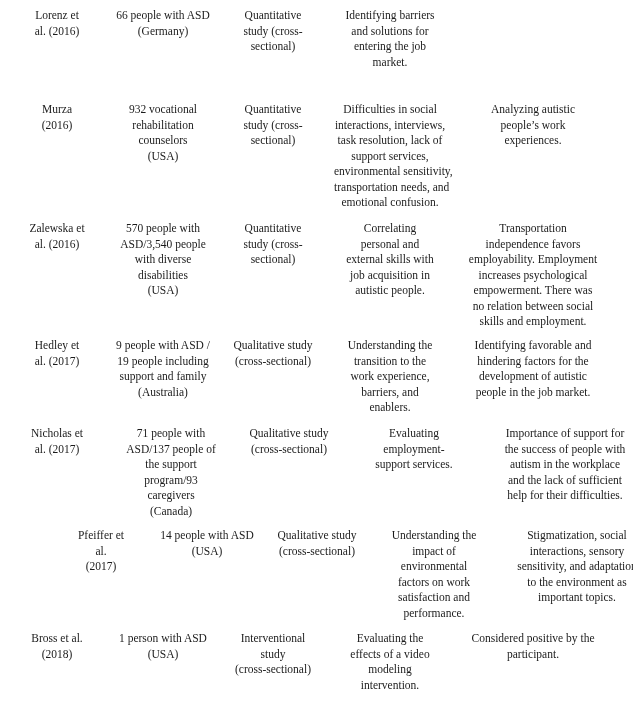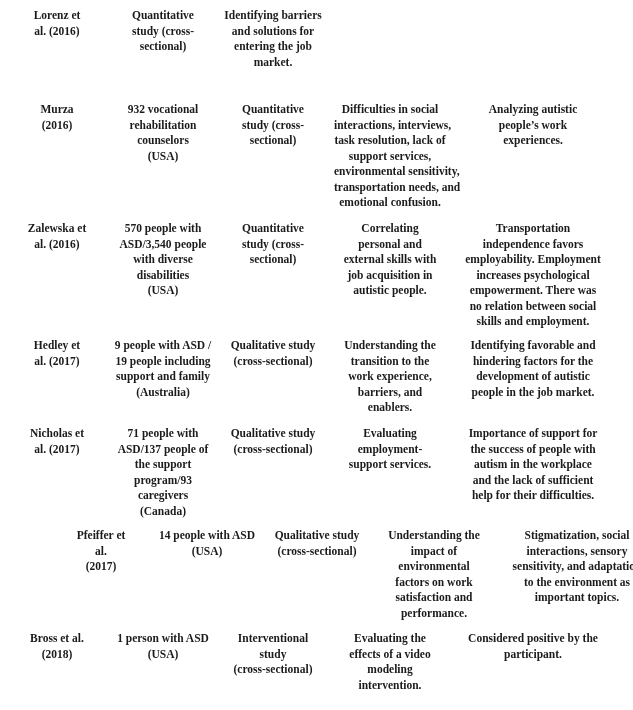--- a/index.html
+++ b/index.html
@@ -20,44 +20,46 @@
   }
   .row {
     display: grid;
     grid-template-columns: 114px 98px 122px 112px 174px;
     align-items: start;
   }
   .r1 { min-height: 94px; }
   .r2 { min-height: 119px; }
   .r3 { min-height: 117px; }
   .r4 { min-height: 88px; }
-  .r5 { min-height: 102px; }
+  .r5 { min-height: 102px; gap: 8px; }
   .r6 { min-height: 103px; padding-left: 44px; }
   .r7 { min-height: 81px; }
   .cell {
     font-family: "Liberation Serif", "DejaVu Serif", serif;
-    font-weight: bold;
+    font-weight: normal;
     font-size: 11.5px;
     line-height: 15.5px;
     color: #1b1b1b;
     text-align: center;
     white-space: pre;
     padding-top: 2px;
     overflow: visible;
   }
 </style>
 </head>
 <body>
 
 <div class="page">
   <div class="table">
 
     <div class="row r1">
       <div class="cell">Lorenz et
 al. (2016)</div>
+      <div class="cell">66 people with ASD
+(Germany)</div>
       <div class="cell">Quantitative
 study (cross-
 sectional)</div>
       <div class="cell">Identifying barriers
 and solutions for
 entering the job
 market.</div>
     </div>
 
     <div class="row r2">

